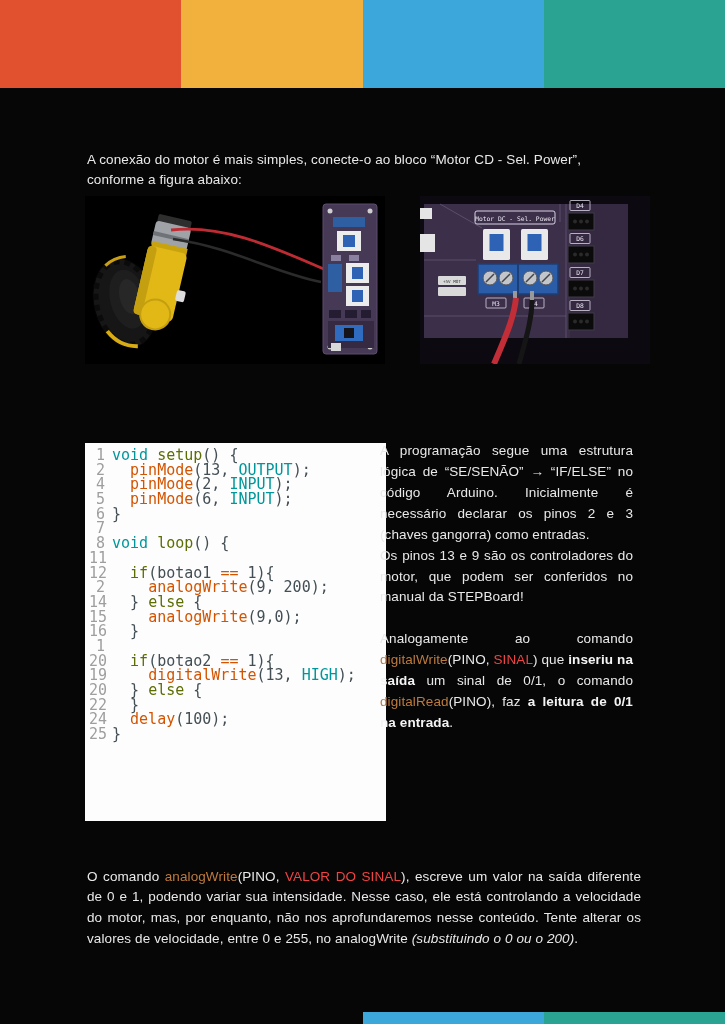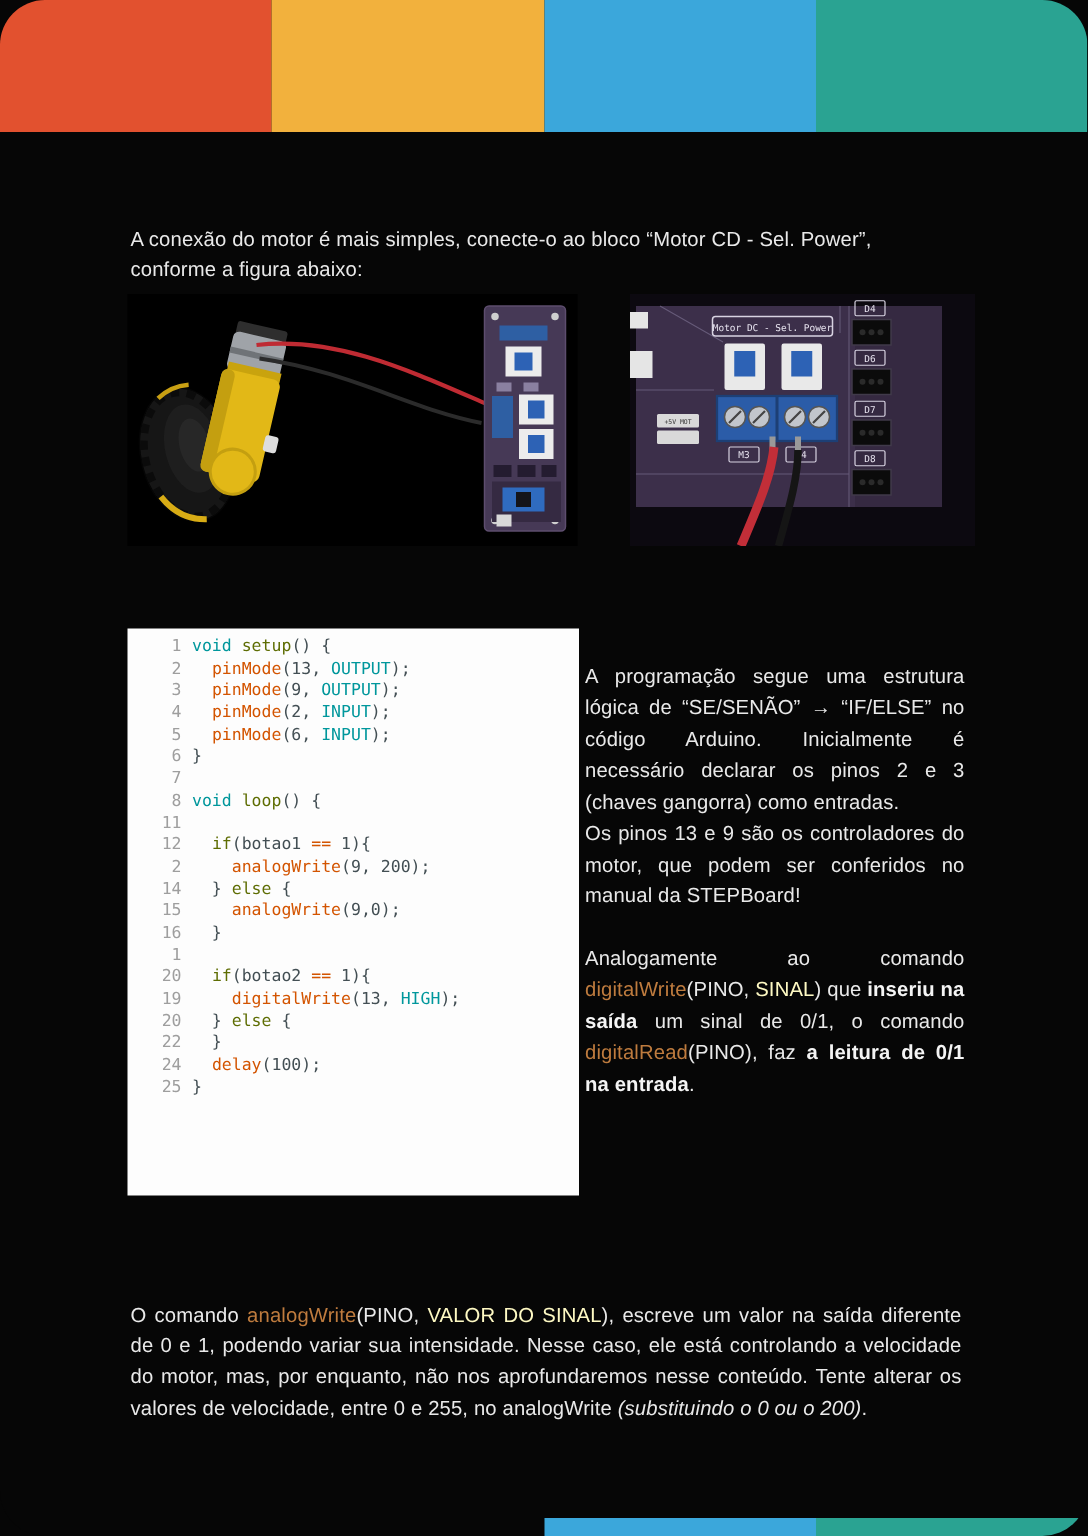--- a/index.html
+++ b/index.html
@@ -1,45 +1,45 @@
 <!DOCTYPE html>
 <html lang="pt-br"><head>
 <meta charset="utf-8">
 <style>
   html,body{margin:0;padding:0;background:#060606;}
   .page{position:relative;width:725px;height:1024px;background:#060606;overflow:hidden;
-        font-family:"Liberation Sans",sans-serif;border-radius:30px;}
+        font-family:"Liberation Sans",sans-serif;}
   
   .topbar{position:absolute;top:0;left:0;width:725px;height:88px;display:flex;}
   .topbar .bar-seg{flex:1 1 25%;height:100%;}
   .bottombar{position:absolute;bottom:0;left:0;width:725px;height:12px;display:flex;justify-content:flex-end;}
   .bottombar .bar-seg{height:100%;}
   
   .body-text{color:#E9E9E9;font-size:13.5px;line-height:1.55;letter-spacing:.1px;}
   .intro{position:absolute;left:87px;top:136px;width:554px;text-align:left;}
-  .right-col{position:absolute;left:390px;top:441px;width:253px;text-align:justify;}
+  .right-col{position:absolute;left:380px;top:441px;width:253px;text-align:justify;}
   .right-col p{margin:0 0 21px 0;}
   .right-col p.tight{margin:0;}
   .footer-par{position:absolute;left:87px;top:853px;width:554px;text-align:justify;}
   
   .rt-p{color:inherit}
   .rt-fn{color:#BE7B3E}
-  .rt-c{color:#fef9c3}
+  .rt-c{color:#ef4444}
   .rt-b{font-weight:bold;color:#F4F4F4}
   .rt-i{font-style:italic}
   
   .figure{position:absolute;background:#000;}
   .fig-motor{left:85px;top:196px;width:300px;height:168px;}
   .fig-board{left:420px;top:196px;width:230px;height:168px;}
   .figure svg{display:block;width:100%;height:100%;}
   .pcb-txt{font-family:"DejaVu Sans Mono",monospace;fill:#E8E4F0;}
   
-  .code-block{position:absolute;left:85px;top:419px;width:301px;height:378px;
-      background:#FDFDFD;box-sizing:border-box;padding:5px 2px 4px 20px;
-      font-family:"DejaVu Sans Mono",monospace;font-size:11px;line-height:14.7px;overflow:hidden;}
+  .code-block{position:absolute;left:85px;top:443px;width:301px;height:378px;
+      background:#FDFDFD;box-sizing:border-box;padding:5px 2px 4px 4px;
+      font-family:"DejaVu Sans Mono",monospace;font-size:15px;line-height:14.7px;overflow:hidden;}
   .code-line{white-space:pre;height:14.7px;}
   .ln{display:inline-block;width:16px;text-align:right;margin-right:7px;color:#9E9E9E;}
   .tok-k{color:#00979C}
   .tok-g{color:#5E6D03}
   .tok-o{color:#D35400}
   .tok-p{color:#434F54}
 </style>
 </head>
 <body>
 
@@ -178,21 +178,20 @@
       <rect x="93" y="95" width="4" height="10" fill="#999"></rect>
       <rect x="110" y="95" width="4" height="12" fill="#999"></rect>
       <path d="M96 102 C94 122 85 142 74 168" stroke="#C22E38" stroke-width="6" fill="none"></path>
       <path d="M112 104 C112 124 105 146 99 168" stroke="#151515" stroke-width="5" fill="none"></path>
     </svg>
   </div>
 
   <div class="code-block">
       <div class="code-line"><span class="ln">1</span><span class="tok-k">void</span><span class="tok-p"> </span><span class="tok-g">setup</span><span class="tok-p">() {</span></div>
       <div class="code-line"><span class="ln">2</span><span class="tok-p">  </span><span class="tok-o">pinMode</span><span class="tok-p">(13, </span><span class="tok-k">OUTPUT</span><span class="tok-p">);</span></div>
-      <div class="code-line"><span class="ln">3</span><span class="tok-p">  </span><span class="tok-o">pinMode</span><span class="tok-p">(9, </span><span class="tok-k">OUTPUT</span><span class="tok-p">);</span></div>
       <div class="code-line"><span class="ln">4</span><span class="tok-p">  </span><span class="tok-o">pinMode</span><span class="tok-p">(2, </span><span class="tok-k">INPUT</span><span class="tok-p">);</span></div>
       <div class="code-line"><span class="ln">5</span><span class="tok-p">  </span><span class="tok-o">pinMode</span><span class="tok-p">(6, </span><span class="tok-k">INPUT</span><span class="tok-p">);</span></div>
       <div class="code-line"><span class="ln">6</span><span class="tok-p">}</span></div>
       <div class="code-line"><span class="ln">7</span></div>
       <div class="code-line"><span class="ln">8</span><span class="tok-k">void</span><span class="tok-p"> </span><span class="tok-g">loop</span><span class="tok-p">() {</span></div>
       <div class="code-line"><span class="ln">11</span></div>
       <div class="code-line"><span class="ln">12</span><span class="tok-p">  </span><span class="tok-g">if</span><span class="tok-p">(botao1 </span><span class="tok-o">==</span><span class="tok-p"> 1){</span></div>
       <div class="code-line"><span class="ln">2</span><span class="tok-p">    </span><span class="tok-o">analogWrite</span><span class="tok-p">(9, 200);</span></div>
       <div class="code-line"><span class="ln">14</span><span class="tok-p">  } </span><span class="tok-g">else</span><span class="tok-p"> {</span></div>
       <div class="code-line"><span class="ln">15</span><span class="tok-p">    </span><span class="tok-o">analogWrite</span><span class="tok-p">(9,0);</span></div>

